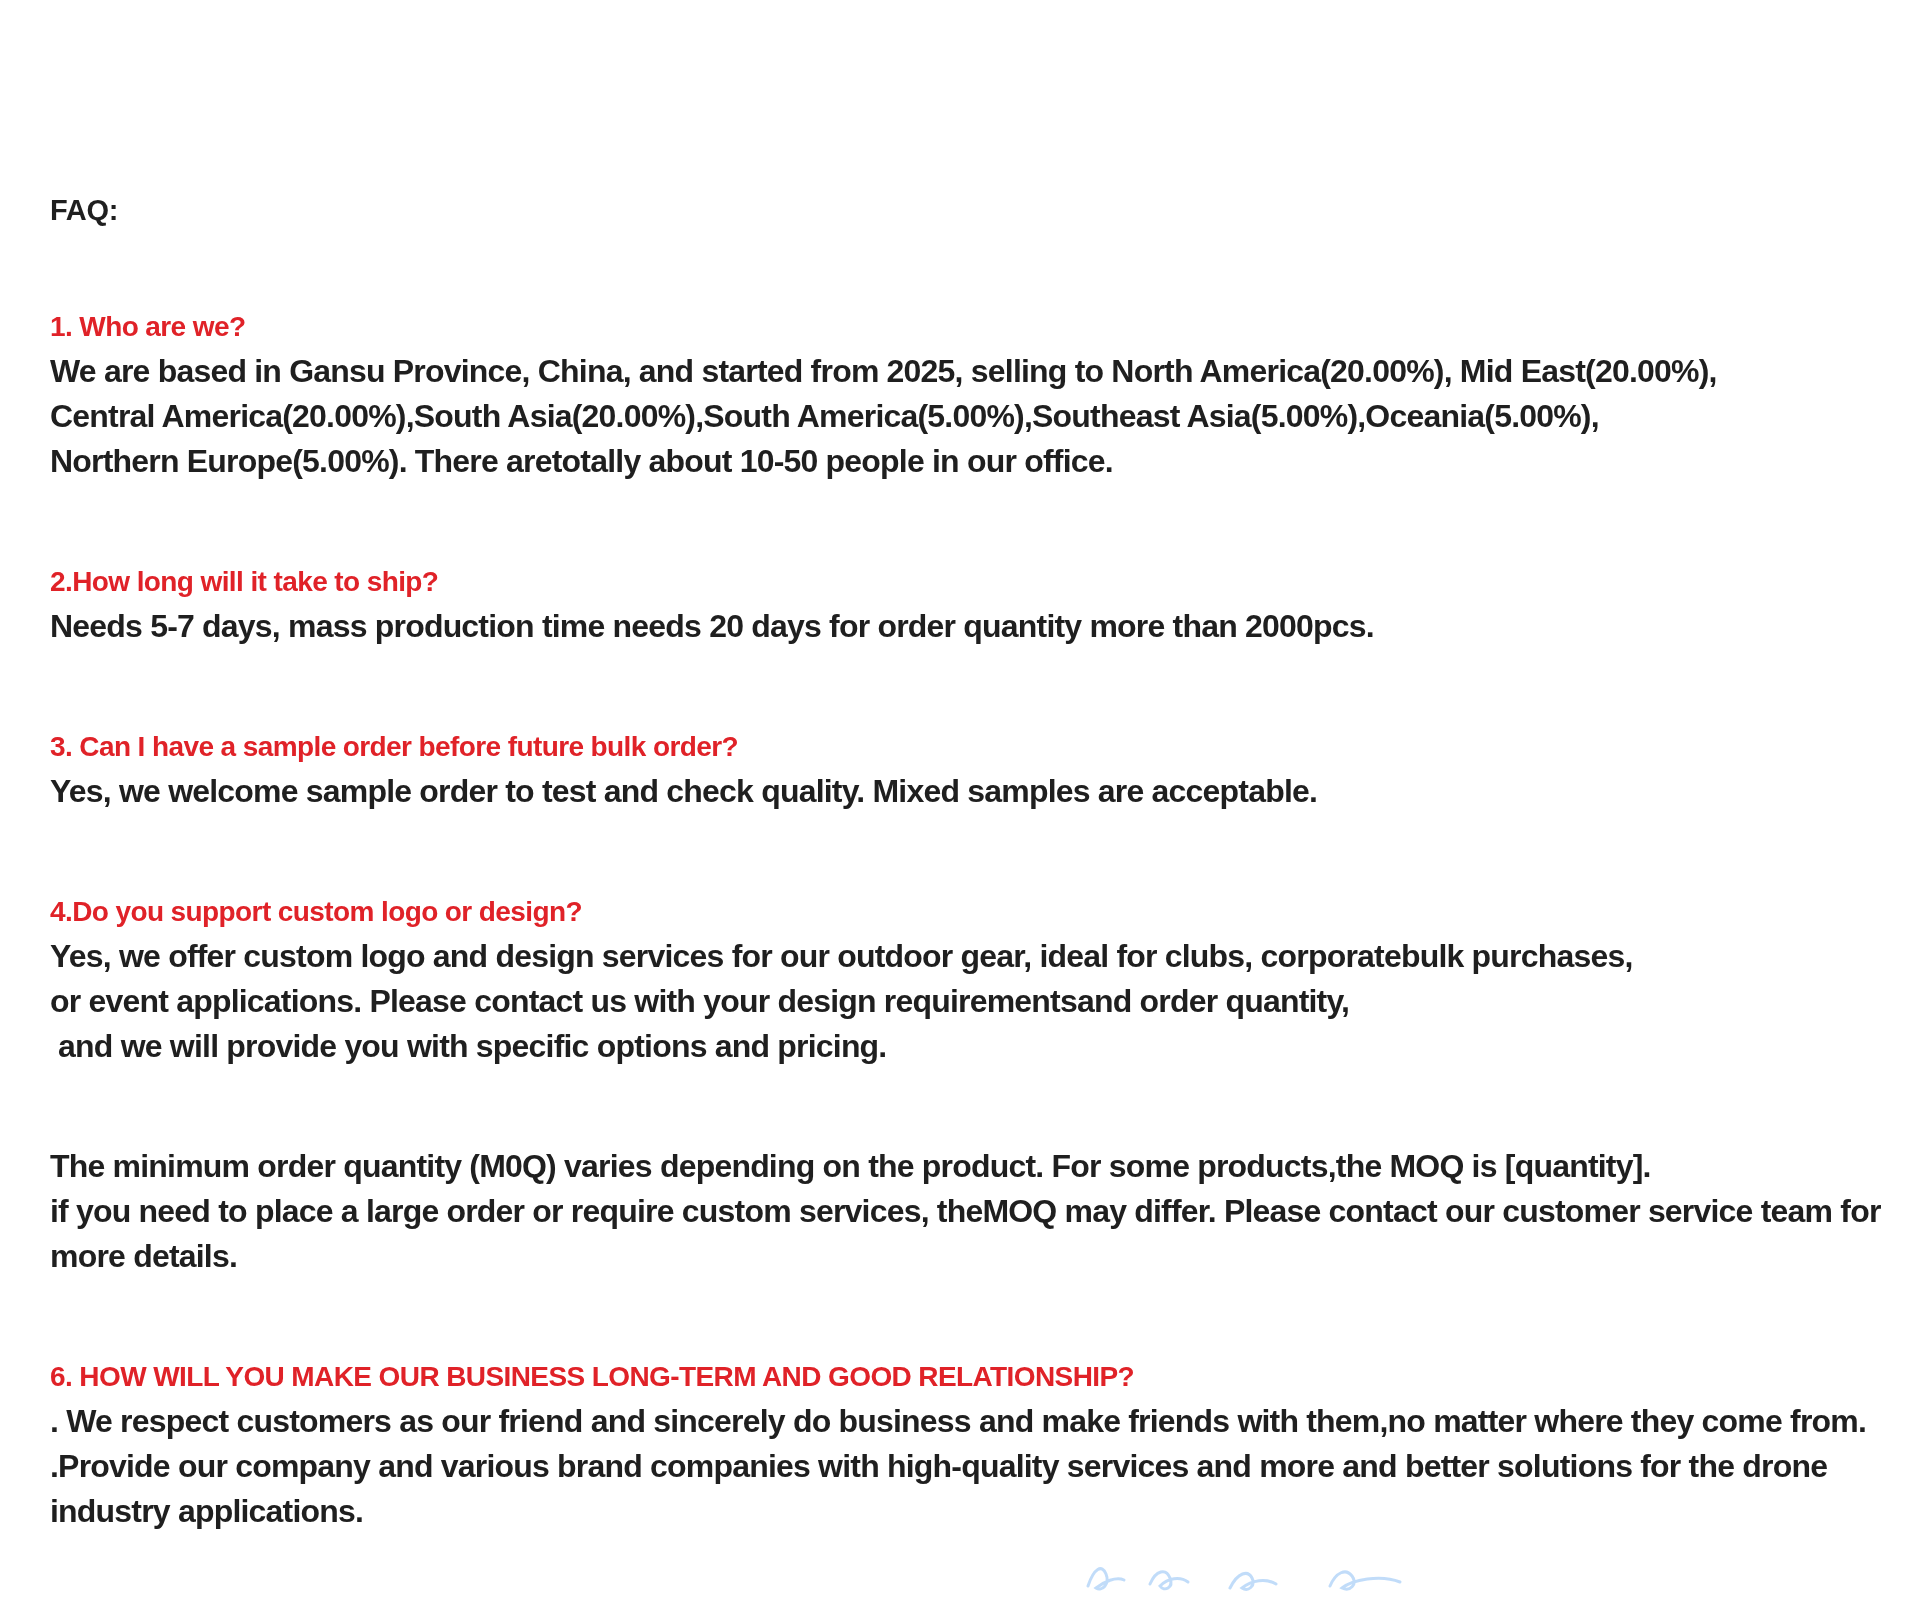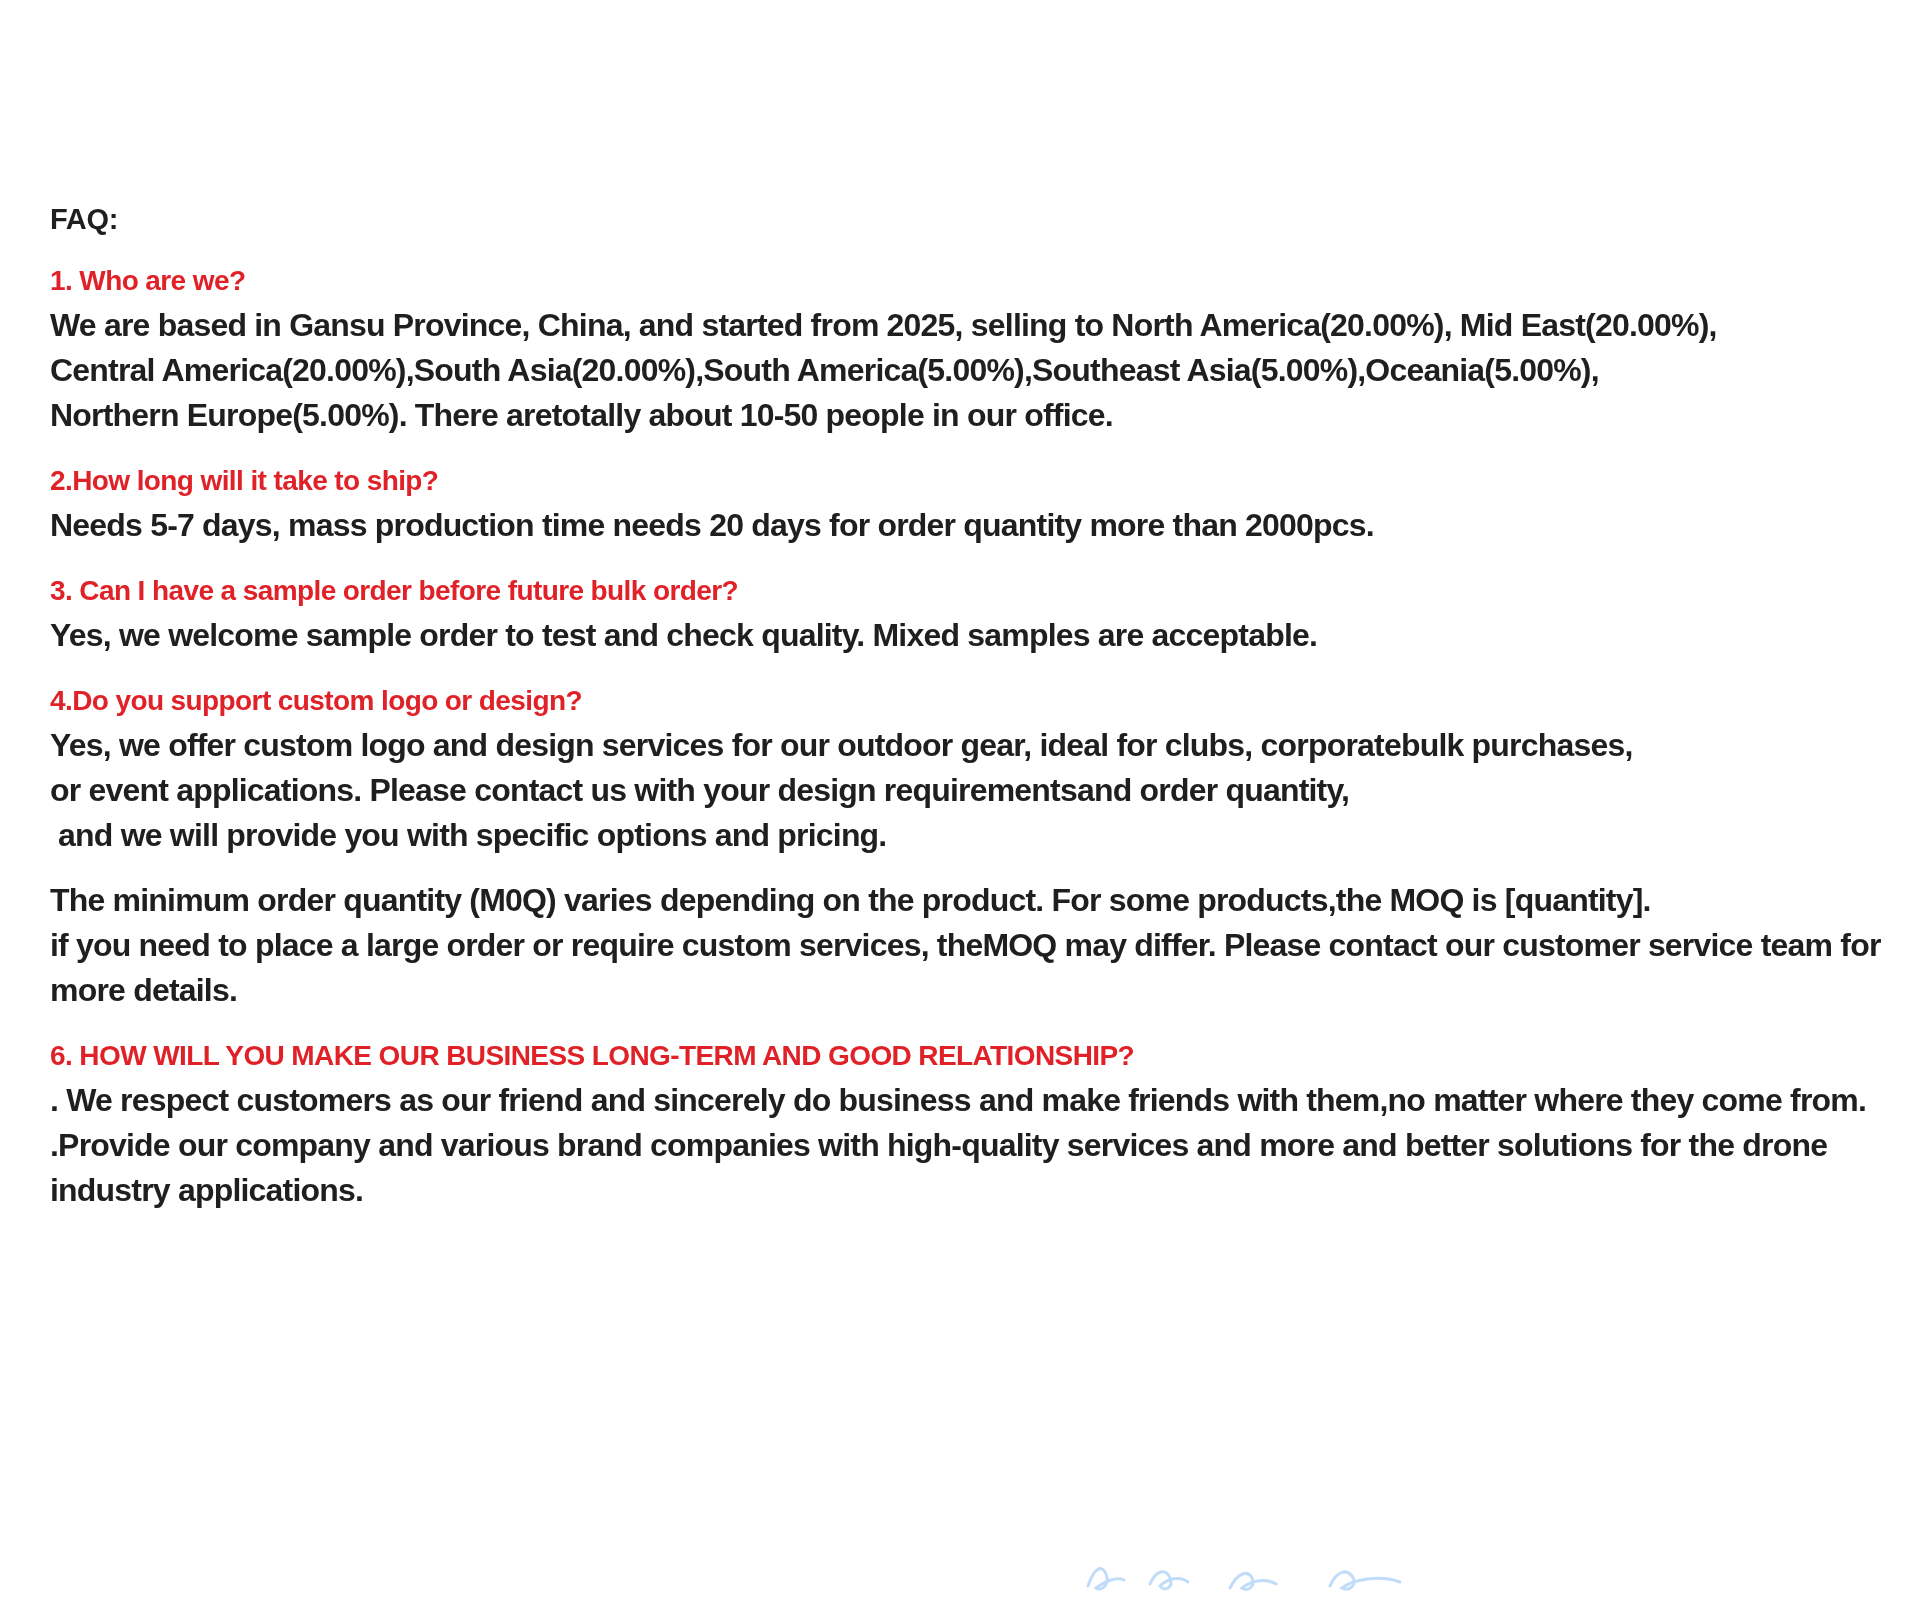--- a/index.html
+++ b/index.html
@@ -12,33 +12,33 @@
     width: 1919px;
     height: 1604px;
     background: #ffffff;
     overflow: hidden;
     font-family: "Liberation Sans", sans-serif;
     color: #1f1f1f;
   }
   .content {
     position: absolute;
     left: 50px;
-    top: 10px;
+    top: 1px;
     width: 1840px;
   }
   .faq-title {
     margin-top: 190px;
     font-size: 29px;
     font-weight: 700;
     line-height: 38px;
     letter-spacing: -0.3px;
     color: #1f1f1f;
   }
   .section {
-    margin-top: 20px;
+    margin-top: 75px;
   }
   .section-heading {
     font-size: 28px;
     font-weight: 700;
     line-height: 45px;
     letter-spacing: -0.6px;
     color: #e02228;
     white-space: pre-wrap;
   }
   .section-line {

